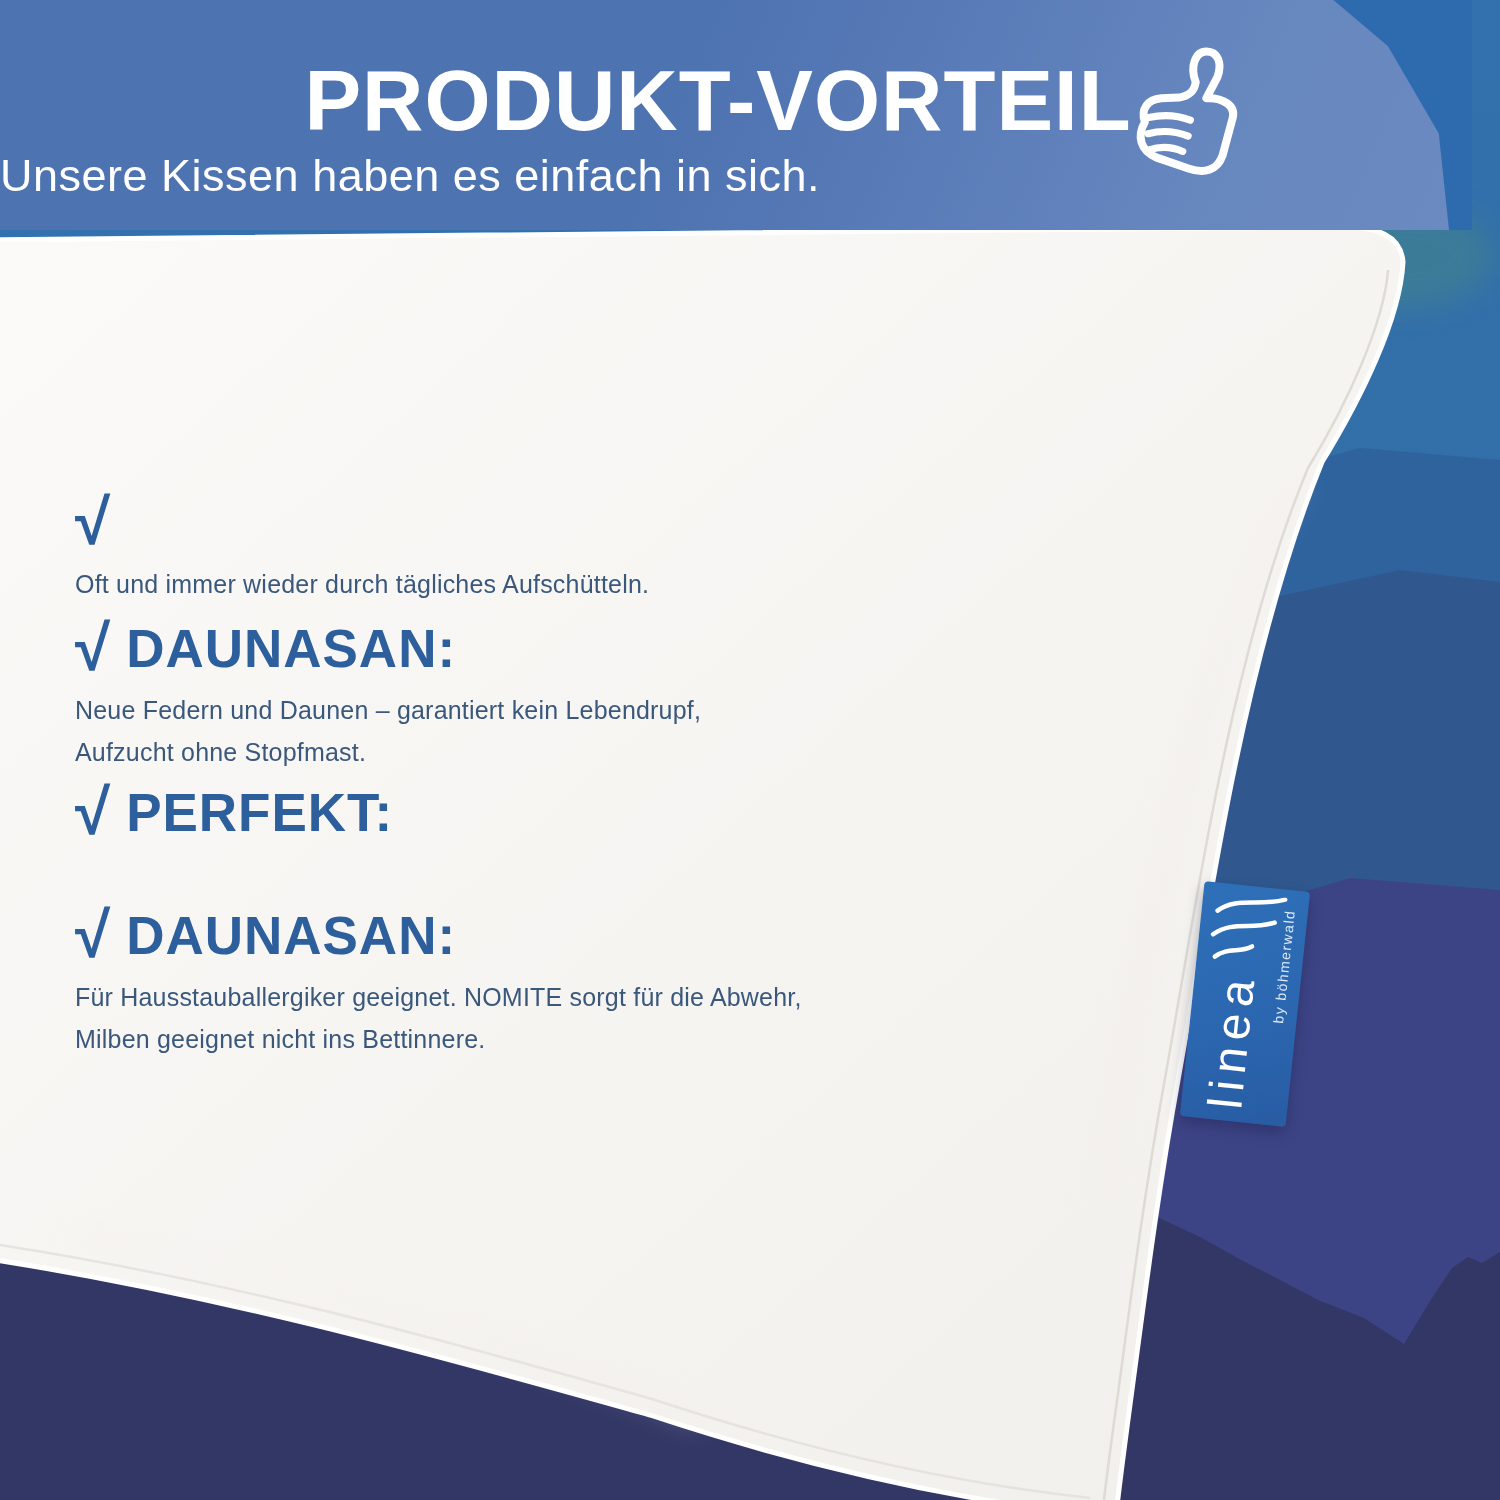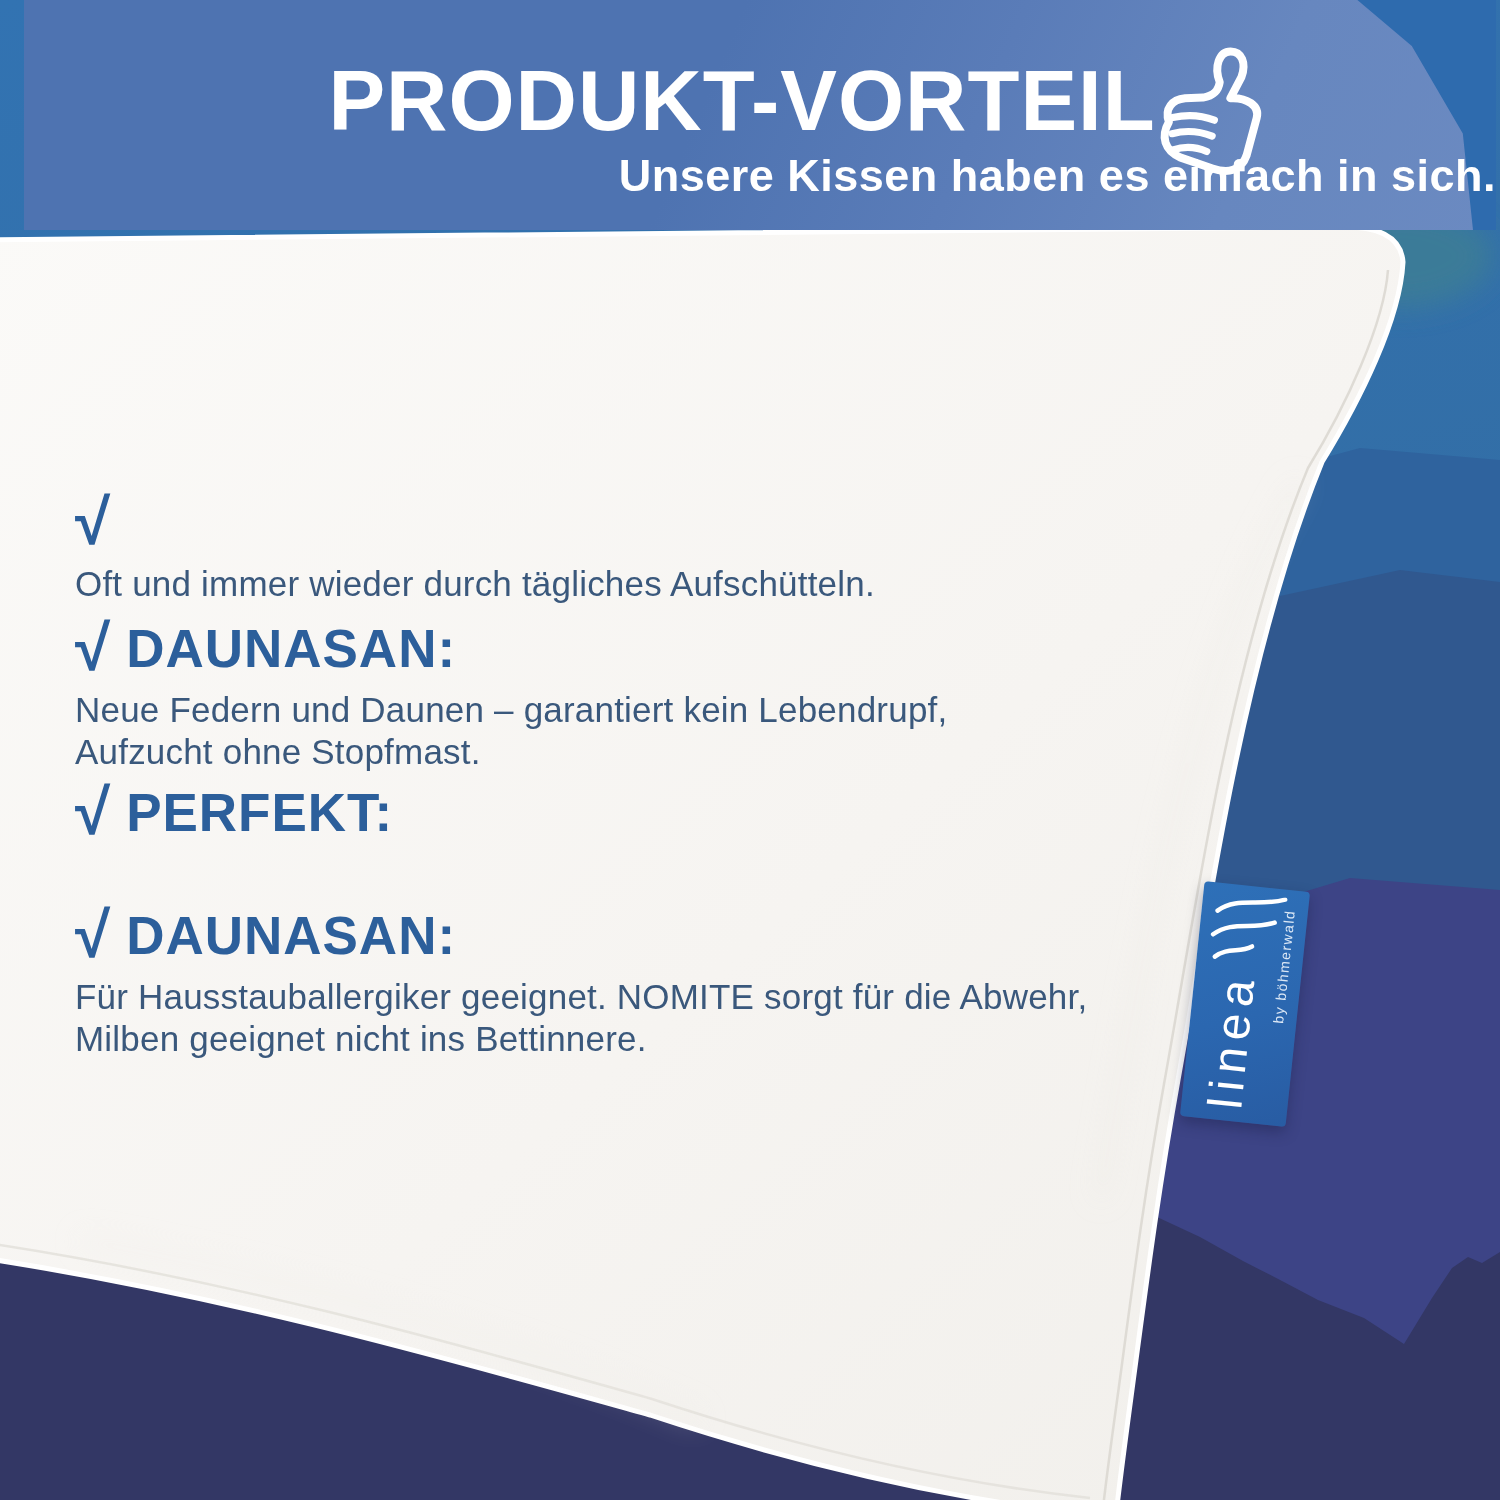--- a/index.html
+++ b/index.html
@@ -33,56 +33,55 @@
   .tag-sub{
     position:absolute;left:102px;bottom:10px;
     font-size:14px;color:#dce8f6;letter-spacing:1.5px;font-weight:400;
   }
 
   
   .header{
     position:absolute;left:0;top:0;width:1472px;height:230px;
     background:linear-gradient(113deg,#4e73b1 0%,#4e73b1 46%,#5a7cb8 64%,#6787bf 82%,#6b8ac1 100%);
     overflow:hidden;
-    margin-left:24px;
   }
   .band-corner{
     position:absolute;left:1330px;top:0;width:170px;height:230px;
     background:#2e6bae;
     clip-path:polygon(2% 0,100% 0,100% 100%,70% 100%,64% 58%,34% 20%);
   }
   .header-title{
     position:absolute;left:0;top:52px;width:100%;text-align:center;
     transform:translateX(-18px);
     font-size:85px;font-weight:700;letter-spacing:1px;color:#ffffff;
     white-space:nowrap;
   }
   .header-subtitle{
-    position:absolute;left:0;top:150px;width:100%;text-align:right;
-    font-size:45px;font-weight:700;letter-spacing:.5px;color:#ffffff;
+    position:absolute;left:0;top:150px;width:100%;text-align:left;
+    font-size:45px;font-weight:400;letter-spacing:.5px;color:#ffffff;
     white-space:nowrap;
   }
   .thumbs{position:absolute;left:1128px;top:42px;transform:rotate(8deg);}
 
   
   .benefits{position:absolute;left:75px;top:0;width:1160px;}
   .benefit{position:absolute;left:0;}
   .b0{top:482px;} .b1{top:608px;} .b2{top:772px;} .b3{top:895px;}
   .benefit-heading{
     display:flex;align-items:baseline;
     color:#2c5f9b;font-weight:700;font-size:53px;letter-spacing:1px;
     white-space:nowrap;
   }
   .check{
     font-size:64px;font-weight:700;margin-right:15px;position:relative;top:3px;
     color:#2c5f9b;
   }
   .benefit-body{
     margin-top:7px;
-    color:#3a587c;font-size:35px;line-height:42px;letter-spacing:.2px;
+    color:#3a587c;font-size:25px;line-height:42px;letter-spacing:.2px;
     white-space:pre-line;
   }
 </style>
 </head>
 <body>
 
 <div class="stage">
 
   <svg class="bg-svg" viewBox="0 0 1500 1500" aria-hidden="true">
     <defs>

